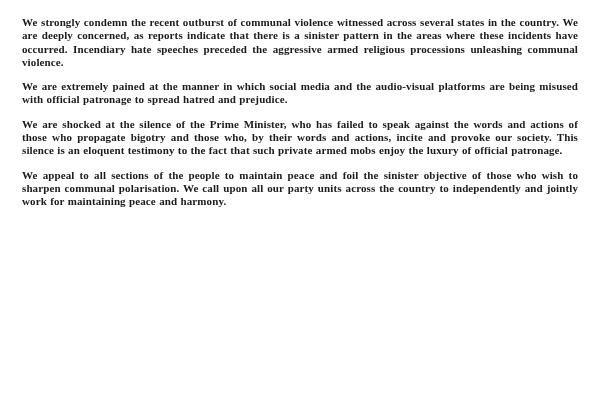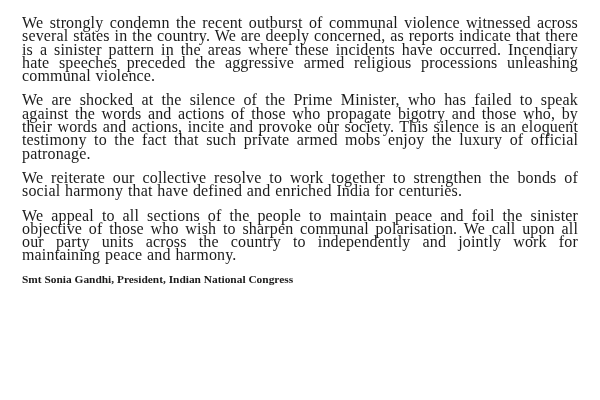--- a/index.html
+++ b/index.html
@@ -17,27 +17,28 @@
   .page {
     width: 600px;
     height: 400px;
     box-sizing: border-box;
     padding: 16px 22px 0 22px;
     background: #ffffff;
     position: relative;
   }
   .para {
     font-family: "Liberation Serif", serif;
-    font-size: 16px;
+    font-size: 11px;
     line-height: 13.3px;
     text-align: justify;
     margin: 0 0 11px 0;
     color: #1b1b1b;
     letter-spacing: 0.01em;
     word-spacing: 0.04em;
+    font-weight: bold;
   }
   .para:last-of-type {
     margin-bottom: 12px;
   }
   .signature {
     font-family: "Liberation Serif", serif;
     font-size: 11.4px;
     line-height: 13.3px;
     font-weight: bold;
     color: #1b1b1b;
@@ -52,20 +53,19 @@
     bottom: 0;
     height: 0;
   }
 </style>
 </head>
 <body>
 
 <div class="page">
 
   <p class="para">We strongly condemn the recent outburst of communal violence witnessed across several states in the country. We are deeply concerned, as reports indicate that there is a sinister pattern in the areas where these incidents have occurred. Incendiary hate speeches preceded the aggressive armed religious processions unleashing communal violence.</p>
+  <p class="para">We are extremely pained at the manner in which social media and the audio-visual platforms are being misused with official patronage to spread hatred and prejudice.</p>
   <p class="para">We are shocked at the silence of the Prime Minister, who has failed to speak against the words and actions of those who propagate bigotry and those who, by their words and actions, incite and provoke our society. This silence is an eloquent testimony to the fact that such private armed mobs enjoy the luxury of official patronage.</p>
-  <p class="para">We reiterate our collective resolve to work together to strengthen the bonds of social harmony that have defined and enriched India for centuries.</p>
   <p class="para">We appeal to all sections of the people to maintain peace and foil the sinister objective of those who wish to sharpen communal polarisation. We call upon all our party units across the country to independently and jointly work for maintaining peace and harmony.</p>
 
-  <p class="signature">Smt Sonia Gandhi, President, Indian National Congress</p>
 
   <div class="clip-bottom"></div>
 </div>
 
 </body></html>

